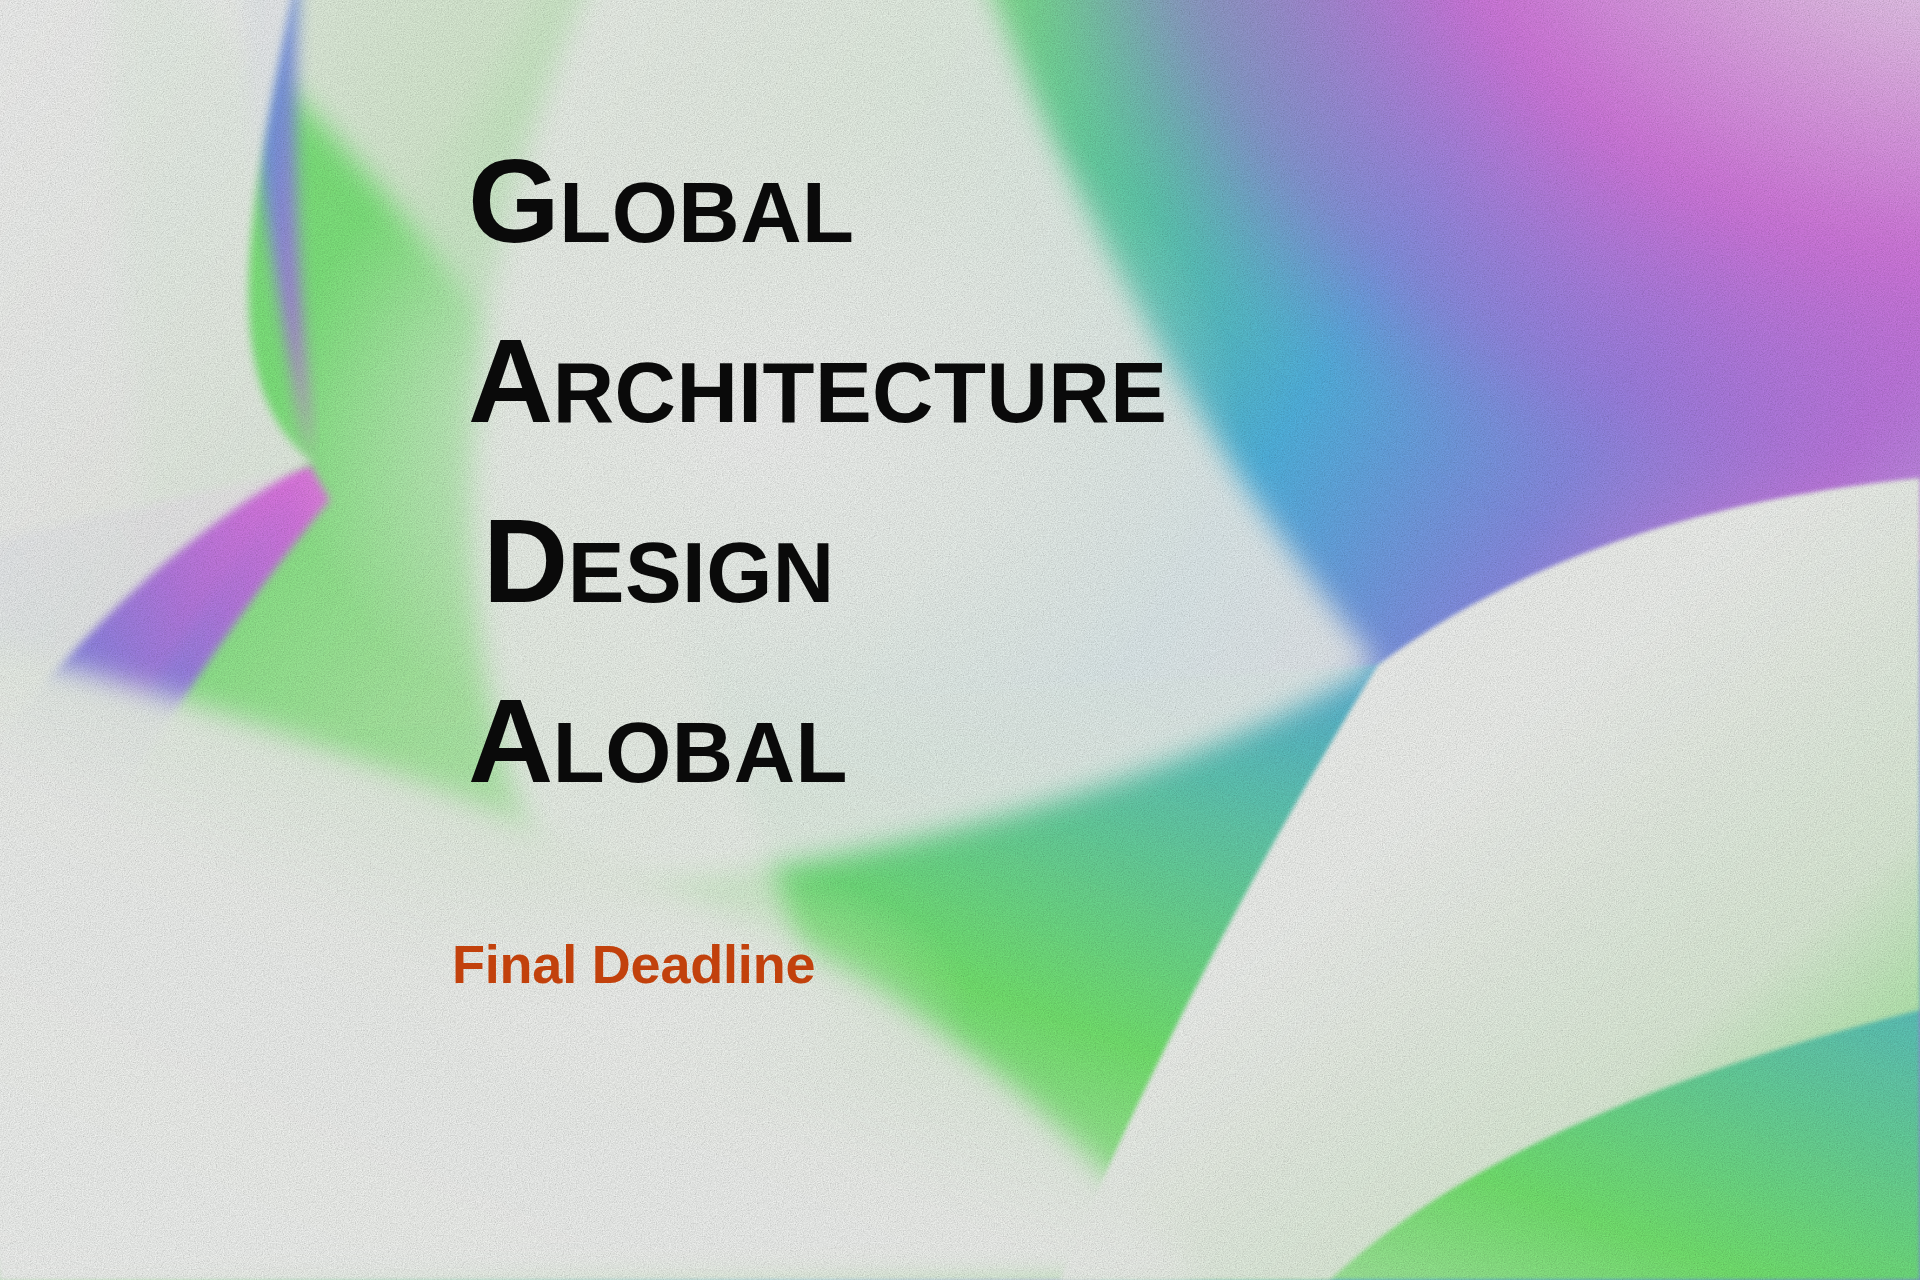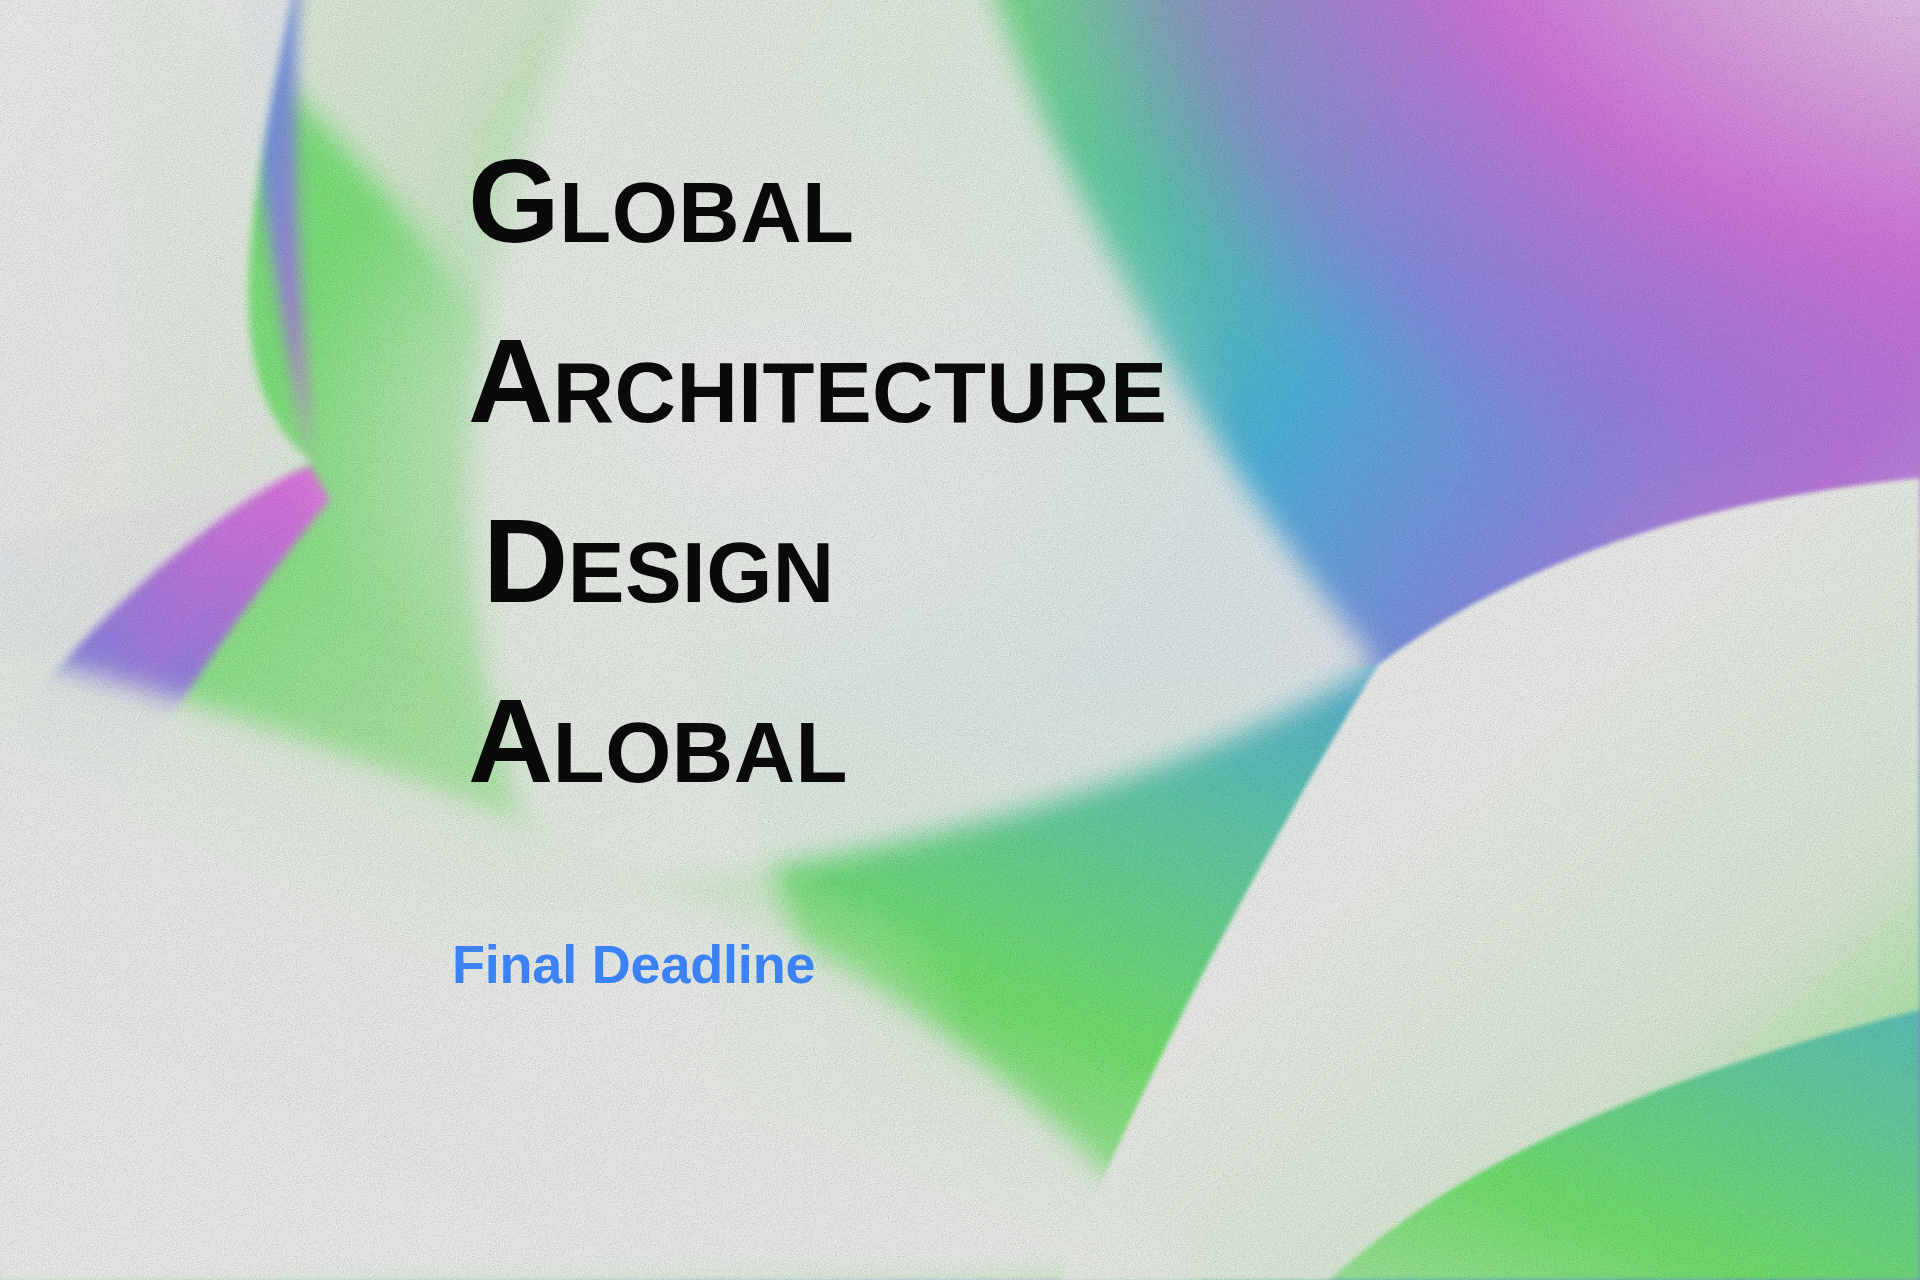--- a/index.html
+++ b/index.html
@@ -80,21 +80,21 @@
   .t-design       { position: absolute; left: 15px; top: 360px; }
   .t-awards       { position: absolute; left: 0; top: 540px; }
 
   .deadline-block {
     position: absolute;
     left: 452px;
     top: 930px;
   }
   .deadline-label,
   .deadline-date {
-    color: #3b82f6;
+    color: #c2410c;
     font-family: "Liberation Sans", sans-serif;
     font-weight: 700;
     font-size: 54px;
     line-height: 1.28;
     letter-spacing: -0.2px;
     white-space: nowrap;
     margin: 0;
   }
   .deadline-date { letter-spacing: 0px; }
   .chevrons { letter-spacing: 1px; margin-right: 14px; }

